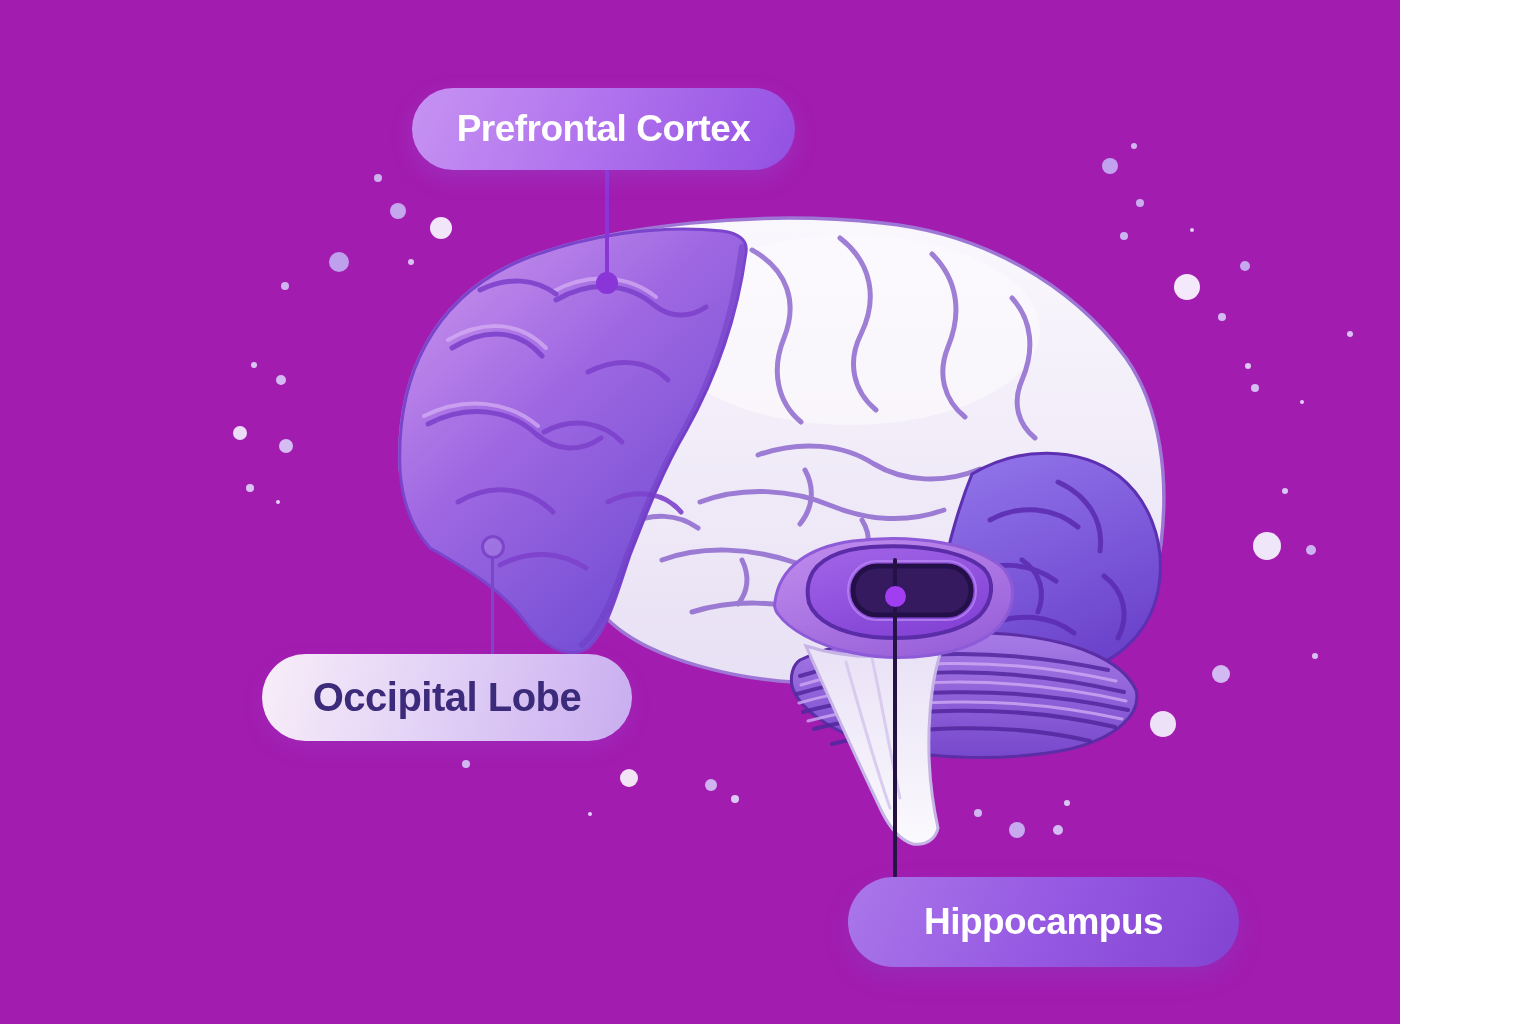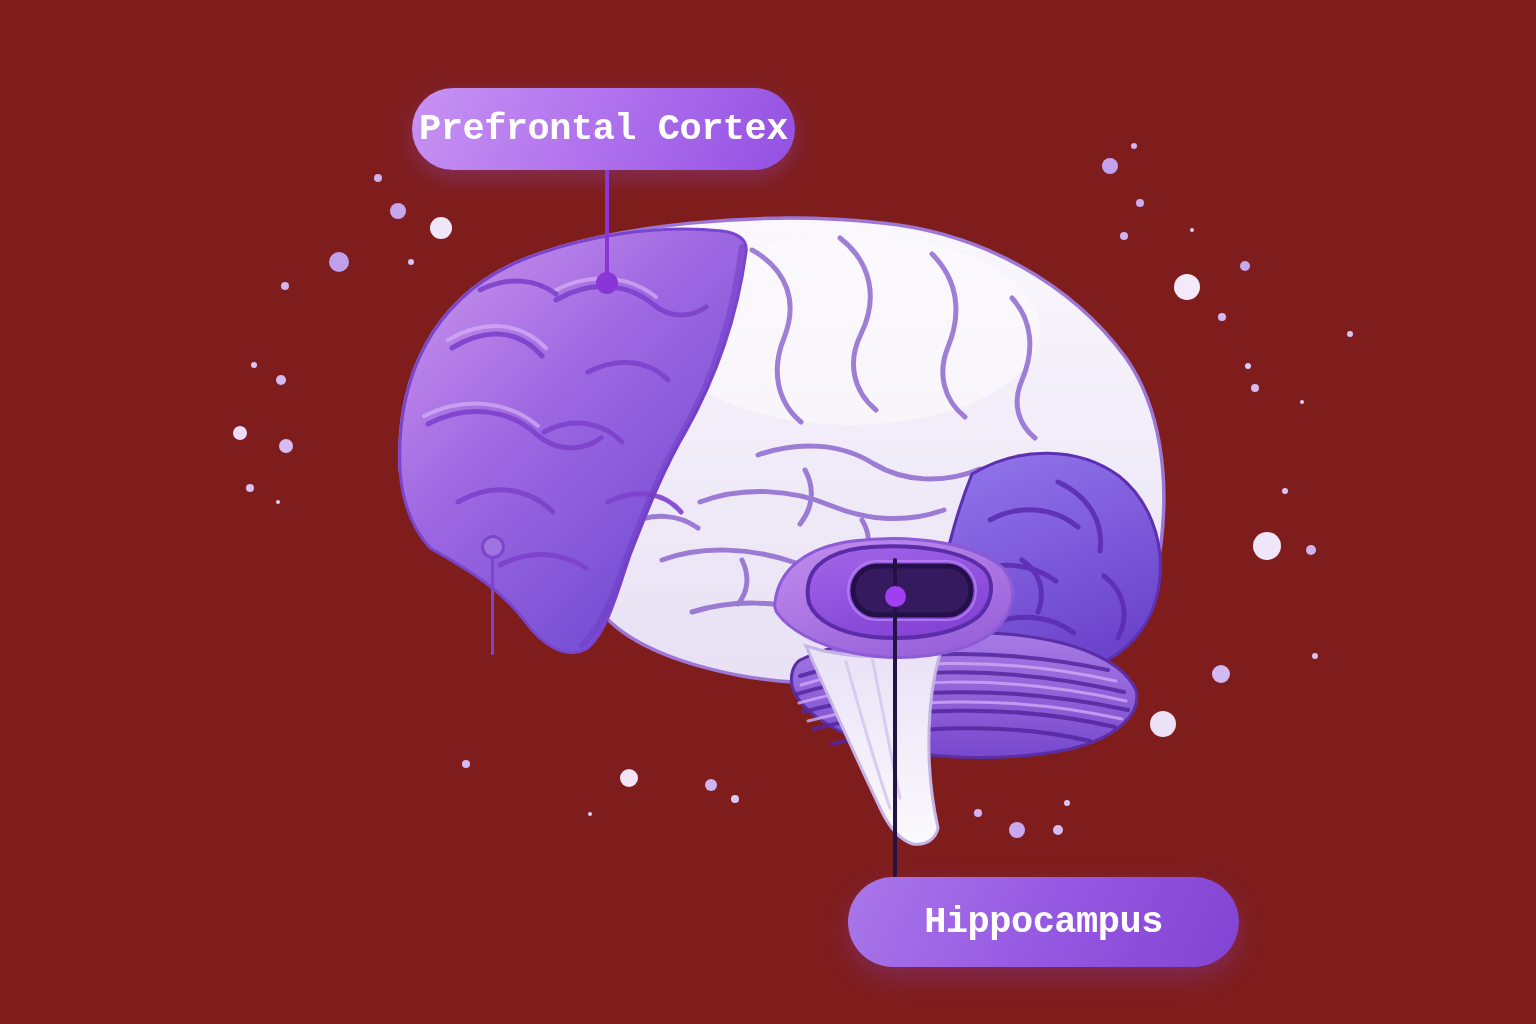--- a/index.html
+++ b/index.html
@@ -1,20 +1,20 @@
 <!DOCTYPE html>
 <html><head>
 <meta charset="utf-8">
 <title>Brain Diagram</title>
 <style>
   html,body { margin:0; padding:0; background:#ffffff; }
   .canvas {
-    position:relative; width:1536px; height:1024px;
-    background:#7f1d1d; overflow:hidden;
-    font-family:Liberation Mono, monospace;
+    position:relative; width:1400px; height:1024px;
+    background:#a21caf; overflow:hidden;
+    font-family:Liberation Sans, sans-serif;
   }
   .bg-dot { position:absolute; border-radius:50%; }
   .brain-svg { position:absolute; left:0; top:0; width:1536px; height:1024px; }
 
   .connector { position:absolute; }
   .line-prefrontal  { left:605px; top:168px; width:4px;  height:116px; background:#8a35d8; border-radius:2px; }
   .line-occipital   { left:491px; top:556px; width:3px;  height:99px;  background:#7c46ca; border-radius:2px; }
   .line-hippocampus { left:893px; top:558px; width:4px;  height:320px; background:#251245; border-radius:2px; }
 
   .marker { position:absolute; border-radius:50%; }
@@ -231,17 +231,20 @@
 
   <div class="connector line-occipital"></div>
   <div class="marker ring-occipital"></div>
 
   <div class="connector line-hippocampus"></div>
   <div class="marker dot-hippocampus"></div>
 
   <div class="pill pill-prefrontal">
     <span>Prefrontal Cortex</span>
   </div>
+  <div class="pill pill-occipital">
+    <span>Occipital Lobe</span>
+  </div>
   <div class="pill pill-hippocampus">
     <span>Hippocampus</span>
   </div>
 
 </div>
 
 </body></html>

